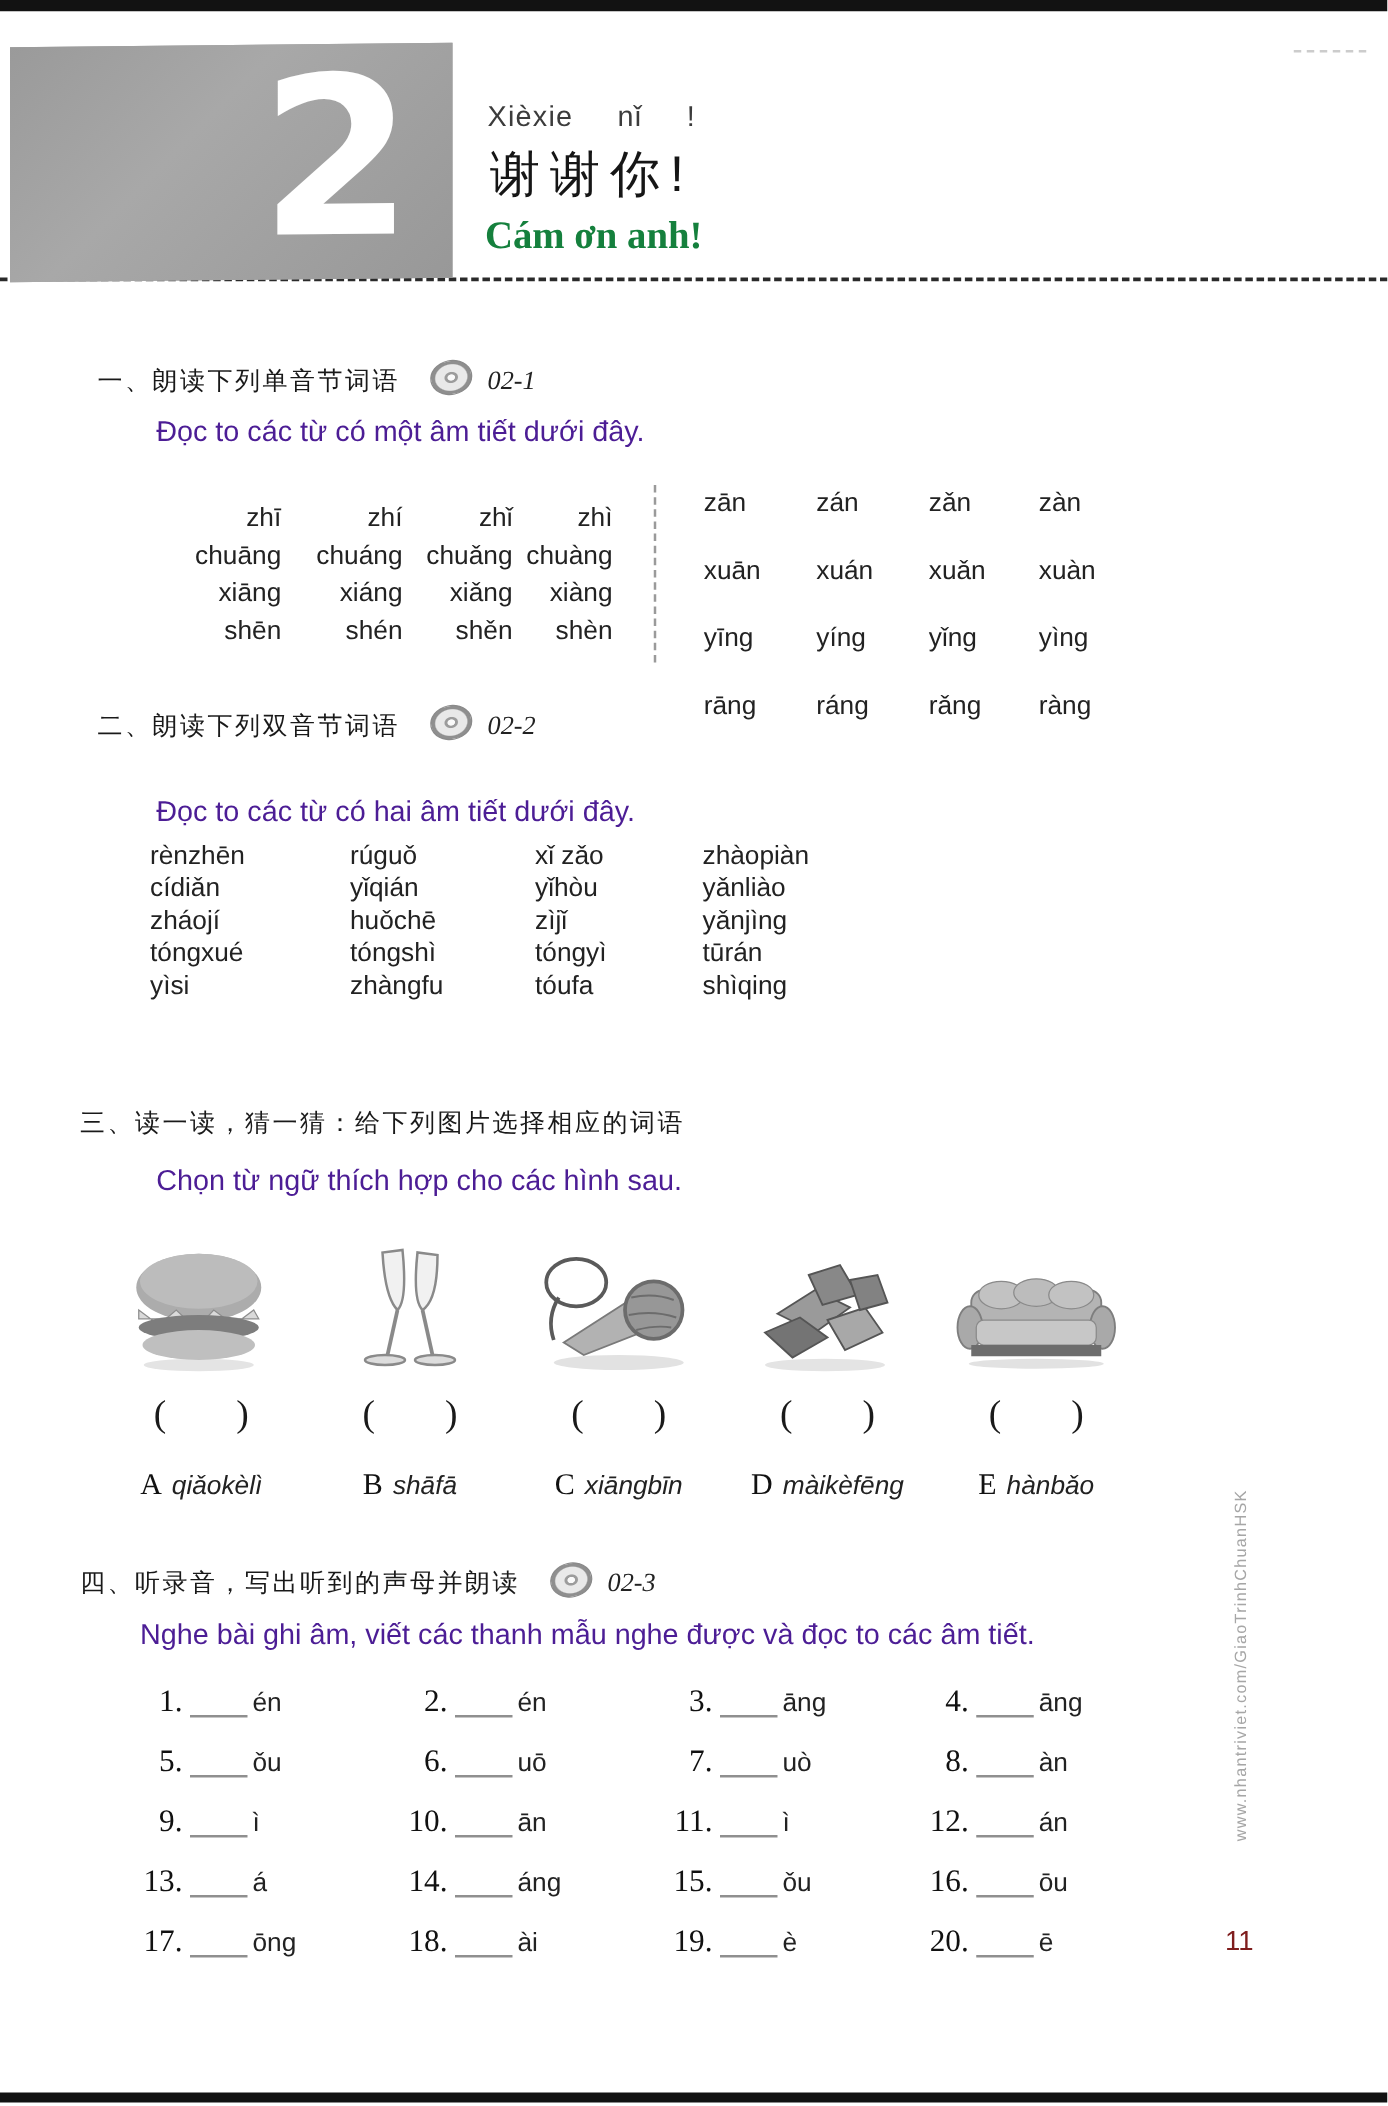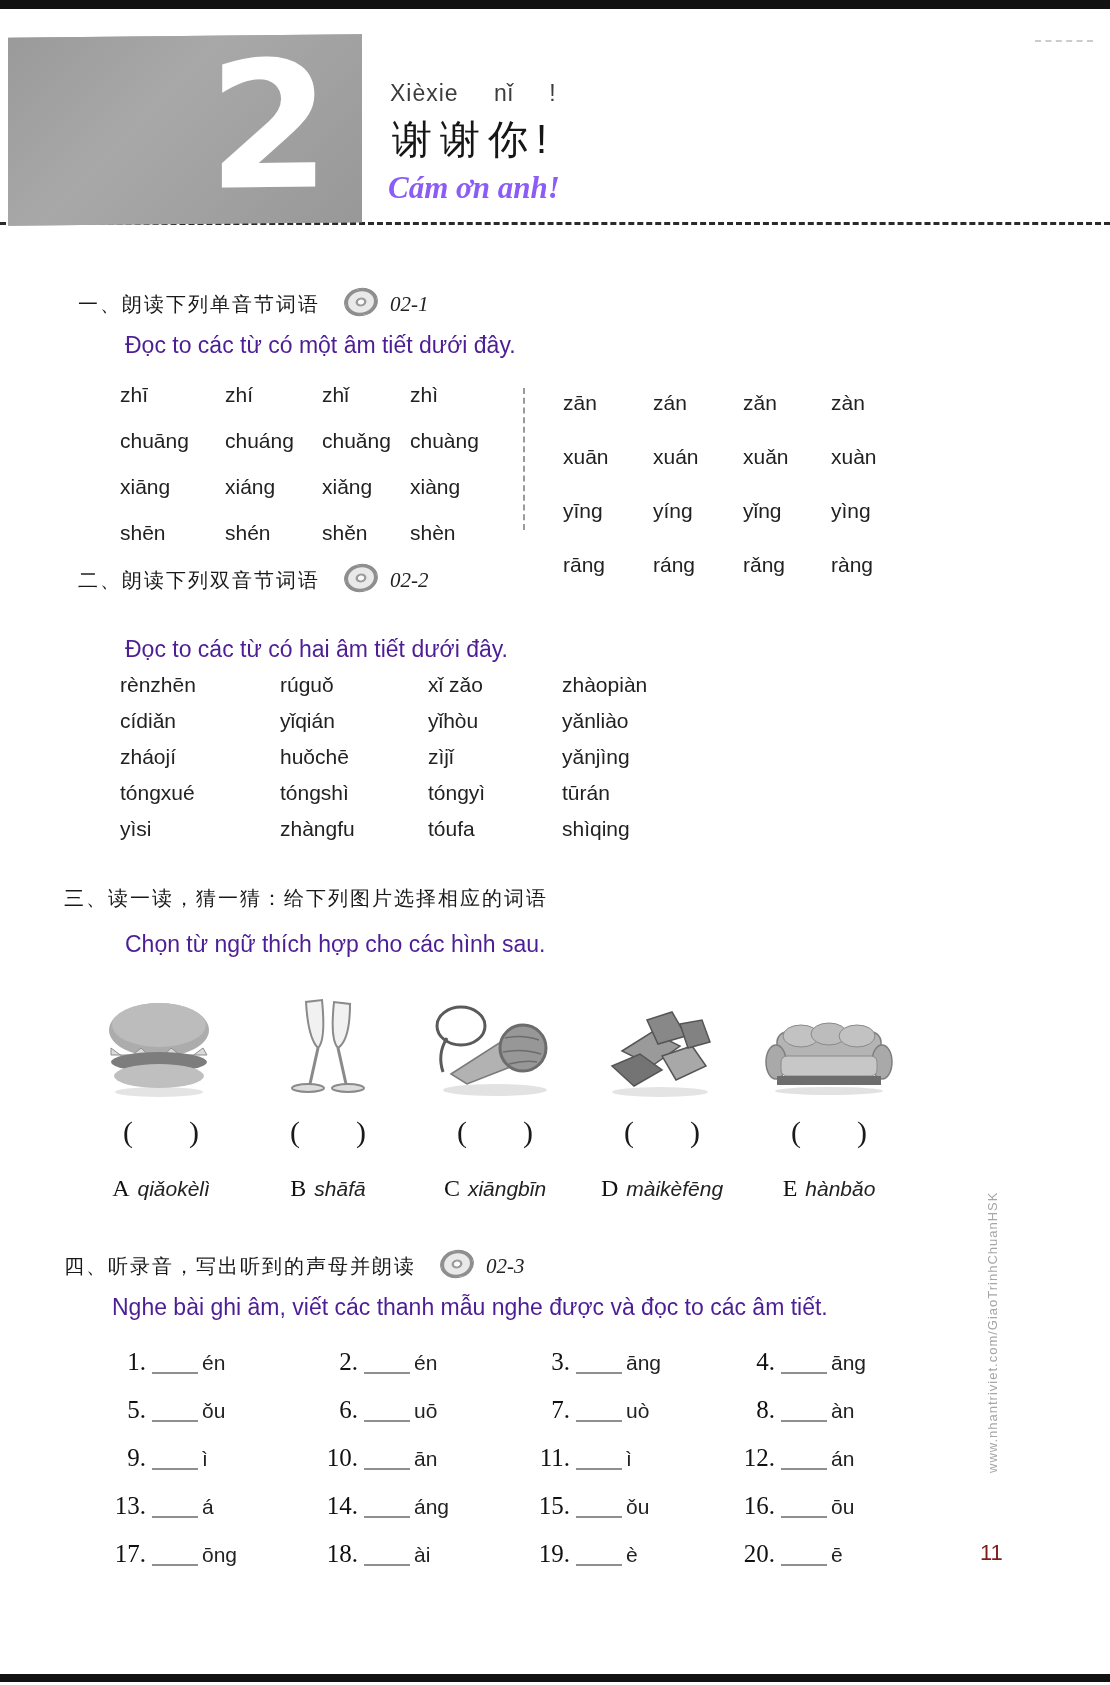--- a/index.html
+++ b/index.html
@@ -12,22 +12,22 @@
   .scan-dash{position:absolute;left:1035px;top:40px;width:58px;border-top:2px dashed #cccccc;}
   
   .lesson-box{position:absolute;left:8px;top:36px;width:354px;height:188px;background:#a0a0a0;
               background-image:linear-gradient(135deg,#9a9a9a 0%,#a8a8a8 40%,#989898 100%);
               transform:skewY(-0.6deg);z-index:2;}
   .lesson-num{position:absolute;left:200px;top:-14px;font-size:176px;font-weight:bold;color:#ffffff;
               font-family:"DejaVu Sans","Liberation Sans",sans-serif;line-height:1.2;}
   .dashed-rule{position:absolute;left:0;top:222px;width:1110px;border-top:3px dashed #2a2a2a;z-index:1;}
   .title-pinyin{left:390px;top:80px;font-size:23px;color:#3c3c3c;word-spacing:28px;letter-spacing:1px;}
   .title-zh{left:392px;top:112px;font-size:40px;color:#161616;letter-spacing:8px;}
-  .title-vi{left:388px;top:170px;font-size:31px;font-weight:bold;color:#8b5cf6;
-            font-family:"Liberation Serif","DejaVu Serif",serif;font-style:italic;}
+  .title-vi{left:388px;top:170px;font-size:31px;font-weight:bold;color:#15803d;
+            font-family:"Liberation Serif","DejaVu Serif",serif;}
   
   .sec-head{white-space:nowrap;}
   .zh{font-size:20px;color:#191919;letter-spacing:2px;}
   .vi{font-family:Liberation Sans, sans-serif;font-size:23px;color:#4c1d95;}
   .audio-label{font-family:"Liberation Serif","DejaVu Serif",serif;font-style:italic;font-size:21px;color:#222;}
   .cd{display:inline-block;width:32px;height:26px;border-radius:50%;margin:0 12px 0 24px;vertical-align:-5px;
       background:radial-gradient(ellipse at 50% 50%,#fafafa 0 12%,#9c9c9c 15% 22%,#e9e9e9 26% 55%,#8f8f8f 60% 78%,#d2d2d2 82% 100%);
       border:1px solid #8a8a8a;transform:rotate(-12deg);}
   
   .grid{position:absolute;display:grid;}
@@ -70,21 +70,21 @@
   </div>
   <div class="abs title-pinyin">Xièxie nǐ !</div>
   <div class="abs title-zh">谢谢你!</div>
   <div class="abs title-vi">Cám ơn anh!</div>
 
   <div class="abs sec-head" style="left:78px;top:288px;">
     <span class="zh">一、朗读下列单音节词语</span><span class="cd"></span><span class="audio-label">02-1</span>
   </div>
   <div class="abs vi" style="left:125px;top:332px;">Đọc to các từ có một âm tiết dưới đây.</div>
 
-  <div class="grid pinyin" style="left:120px;top:382px;grid-template-columns:105px 97px 88px 80px;row-gap:20px;">
+  <div class="grid pinyin" style="left:120px;top:402px;grid-template-columns:105px 97px 88px 80px;row-gap:4px;text-align:right;">
     <span>zhī</span>
       <span>zhí</span>
       <span>zhǐ</span>
       <span>zhì</span>
     <span>chuāng</span>
       <span>chuáng</span>
       <span>chuǎng</span>
       <span>chuàng</span>
     <span>xiāng</span>
       <span>xiáng</span>
@@ -113,21 +113,21 @@
       <span>ráng</span>
       <span>rǎng</span>
       <span>ràng</span>
   </div>
 
   <div class="abs sec-head" style="left:78px;top:564px;">
     <span class="zh">二、朗读下列双音节词语</span><span class="cd"></span><span class="audio-label">02-2</span>
   </div>
   <div class="abs vi" style="left:125px;top:636px;">Đọc to các từ có hai âm tiết dưới đây.</div>
 
-  <div class="grid pinyin" style="left:120px;top:672px;grid-template-columns:160px 148px 134px 120px;row-gap:10px;">
+  <div class="grid pinyin" style="left:120px;top:672px;grid-template-columns:160px 148px 134px 120px;">
     <span>rènzhēn</span>
       <span>rúguǒ</span>
       <span>xǐ zǎo</span>
       <span>zhàopiàn</span>
     <span>cídiǎn</span>
       <span>yǐqián</span>
       <span>yǐhòu</span>
       <span>yǎnliào</span>
     <span>zháojí</span>
       <span>huǒchē</span>

